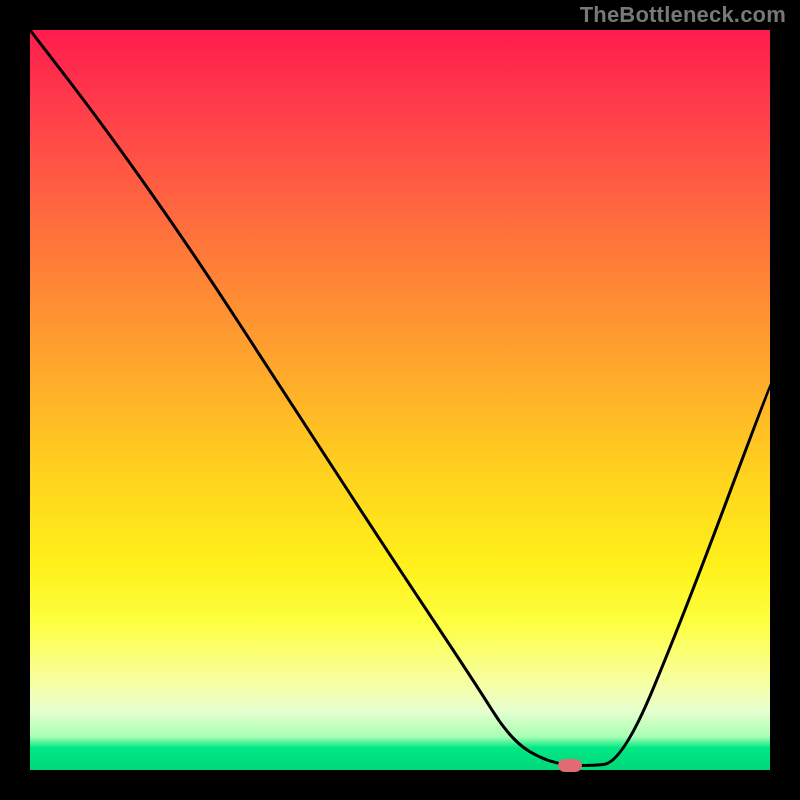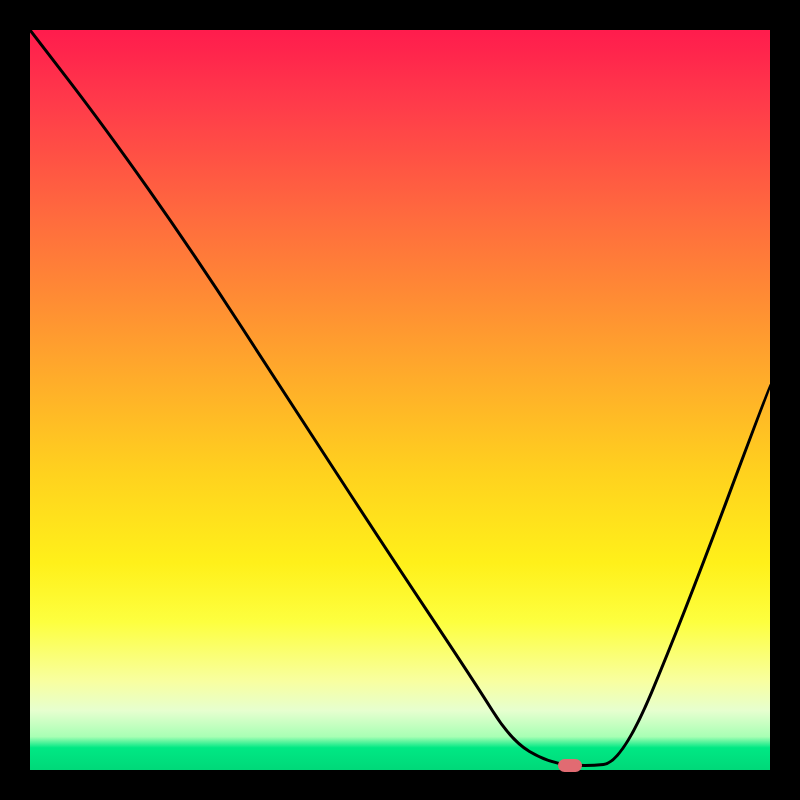--- a/index.html
+++ b/index.html
@@ -63,20 +63,21 @@
     border-radius: 7px;
     background: #e16b72;
     z-index: 6;
   }
 </style>
 </head>
 <body>
 
 <div class="stage">
 
+  <div class="watermark">TheBottleneck.com</div>
 
   <div class="plot-area"></div>
 
   <svg class="curve" viewBox="0 0 740 740" preserveAspectRatio="none">
     <path d="M 0 0 Q 0 0 37 48.10000000000002 Q 74 96.20000000000005 118.4 159.10000000000002 Q 162.8 222 210.9 296 Q 259 370 307.1 444 Q 355.2 518 399.6 584.6 Q 444 651.2 462.5 680.8 Q 481 710.4 499.5 721.5 Q 518 732.6 536.5 734.45 Q 555 736.3 573.5 734.45 Q 592 732.6 621.6 662.3 Q 651.2 592 695.6 473.6 T 740 355.2" id="curvePath" fill="none" stroke="#000000" stroke-width="3"></path>
   </svg>
 
   <div class="marker" id="marker" style="left: 558.2px; top: 759.3px; background: rgb(225, 107, 114);"></div>
 </div>
 

